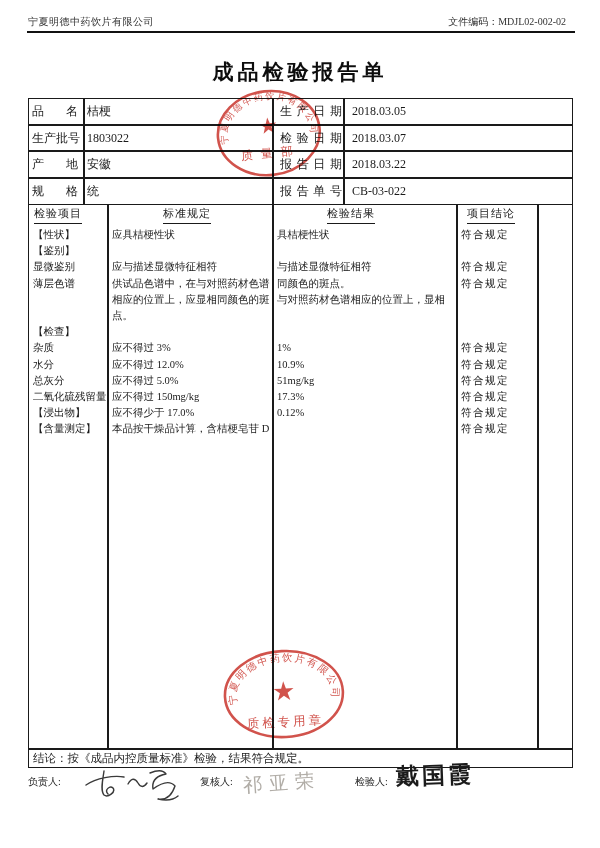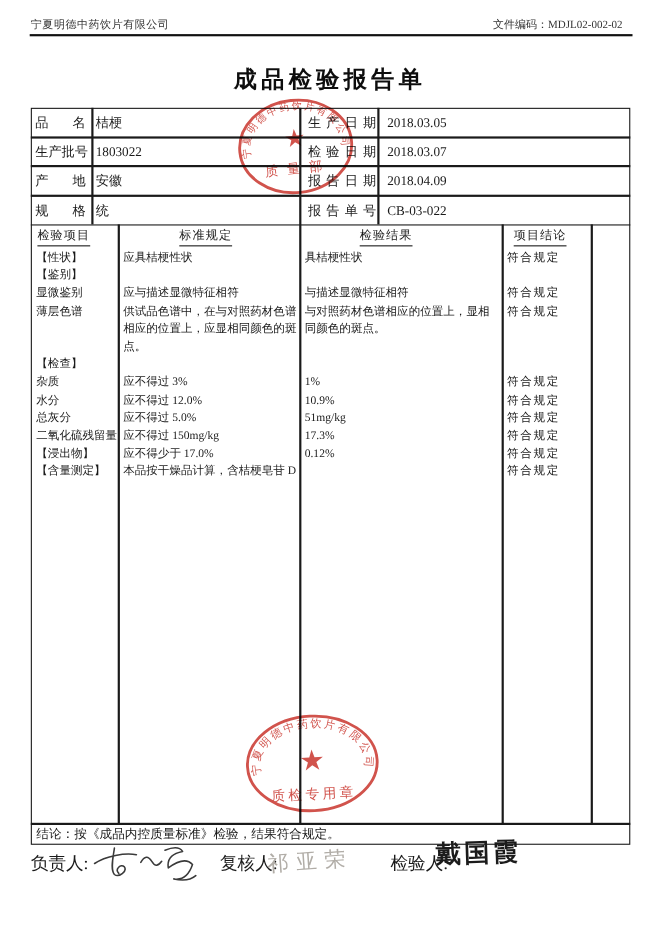--- a/index.html
+++ b/index.html
@@ -21,21 +21,21 @@
   .jlabel{text-align:justify;text-align-last:justify;}
   
   .ihead{position:absolute;top:206px;font-size:11px;letter-spacing:1px;
          border-bottom:1px solid #1a1a1a;padding-bottom:2px;white-space:nowrap;}
   
   .col{position:absolute;top:227px;font-size:10.5px;}
   .col .ln{height:16.2px;line-height:16.2px;white-space:nowrap;}
   .col-conc .ln{letter-spacing:1.5px;}
   
   .conclusion{position:absolute;left:33px;top:751px;font-size:11.5px;white-space:nowrap;font-family:Liberation Serif, serif;}
-  .sig-label{position:absolute;top:775px;font-size:16px;white-space:nowrap;}
+  .sig-label{position:absolute;top:775px;font-size:10px;white-space:nowrap;}
   .sig-name{position:absolute;white-space:nowrap;font-family:"DejaVu Sans","Liberation Sans",sans-serif;}
   .sig-reviewer{left:243px;top:770px;font-size:19px;color:#b1ada7;letter-spacing:7px;transform:rotate(-4deg);}
   .sig-inspector{left:396px;top:760px;font-size:23px;font-weight:bold;color:#1b1b1b;letter-spacing:3px;transform:rotate(-2deg);}
   
   .stamp{position:absolute;mix-blend-mode:multiply;opacity:.85;}
   .stamp text{fill:currentColor;font-family:"Liberation Sans","DejaVu Sans",sans-serif;}
   .stamp .ring{fill:none;stroke:currentColor;}
   .stamp-top{left:210px;top:85px;transform:rotate(-6deg);}
   .stamp-bottom{left:222px;top:648px;transform:rotate(-3deg);}
   .squiggle{position:absolute;left:80px;top:764px;}
@@ -71,21 +71,21 @@
   <div class="cell" style="left:352px;top:103px">2018.03.05</div>
 
   <div class="cell jlabel" style="left:32px;top:130px;width:46px">生产批号</div>
   <div class="cell" style="left:87px;top:130px">1803022</div>
   <div class="cell jlabel" style="left:280px;top:130px;width:62px">检验日期</div>
   <div class="cell" style="left:352px;top:130px">2018.03.07</div>
 
   <div class="cell jlabel" style="left:32px;top:156px;width:46px">产地</div>
   <div class="cell" style="left:87px;top:156px">安徽</div>
   <div class="cell jlabel" style="left:280px;top:156px;width:62px">报告日期</div>
-  <div class="cell" style="left:352px;top:156px">2018.04.09</div>
+  <div class="cell" style="left:352px;top:156px">2018.03.22</div>
 
   <div class="cell jlabel" style="left:32px;top:183px;width:46px">规格</div>
   <div class="cell" style="left:87px;top:183px">统</div>
   <div class="cell jlabel" style="left:280px;top:183px;width:62px">报告单号</div>
   <div class="cell" style="left:352px;top:183px">CB-03-022</div>
 
   <div class="ihead" style="left:34px">检验项目</div>
   <div class="ihead" style="left:163px">标准规定</div>
   <div class="ihead" style="left:327px">检验结果</div>
   <div class="ihead" style="left:467px">项目结论</div>
@@ -118,22 +118,22 @@
       <div class="ln">应不得过 12.0%</div>
       <div class="ln">应不得过 5.0%</div>
       <div class="ln">应不得过 150mg/kg</div>
       <div class="ln">应不得少于 17.0%</div>
       <div class="ln">本品按干燥品计算，含桔梗皂苷 D</div>
     </div>
   <div class="col" style="left:277px;width:178px">
       <div class="ln">具桔梗性状</div>
       <div class="ln">&nbsp;</div>
       <div class="ln">与描述显微特征相符</div>
+      <div class="ln">同颜色的斑点。</div>
       <div class="ln">与对照药材色谱相应的位置上，显相</div>
-      <div class="ln">同颜色的斑点。</div>
       <div class="ln">&nbsp;</div>
       <div class="ln">&nbsp;</div>
       <div class="ln">1%</div>
       <div class="ln">10.9%</div>
       <div class="ln">51mg/kg</div>
       <div class="ln">17.3%</div>
       <div class="ln">0.12%</div>
       <div class="ln">&nbsp;</div>
     </div>
   <div class="col col-conc" style="left:461px;width:75px">

